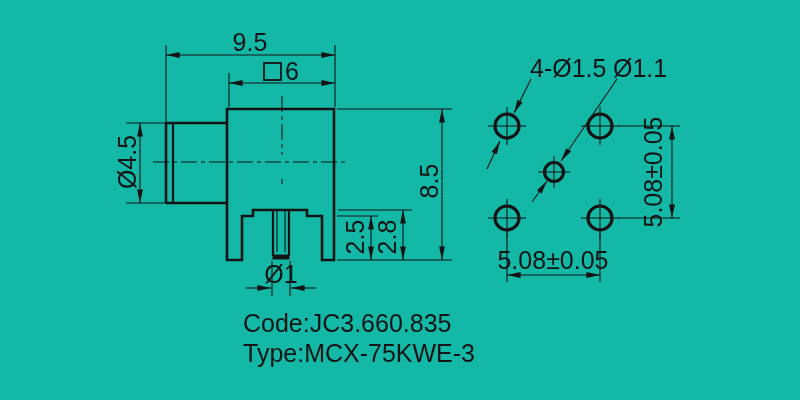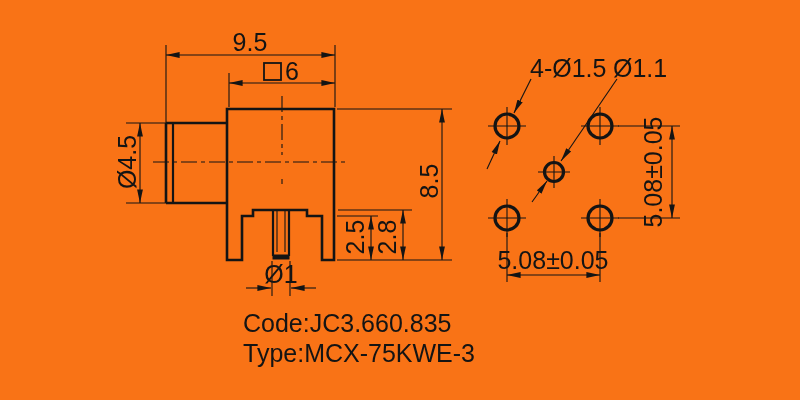--- a/index.html
+++ b/index.html
@@ -2,21 +2,21 @@
 <html><head>
 <meta charset="utf-8">
 <style>
   html,body{margin:0;padding:0;}
   body{
     width:800px;height:400px;
     background:#ffffff;
     font-family:"Liberation Sans","DejaVu Sans",sans-serif;
     overflow:hidden;
   }
-  .sheet{position:relative;width:800px;height:400px;background:#f97316;}
+  .sheet{position:relative;width:800px;height:400px;background:#14b8a6;}
   svg{display:block;}
   .outline{stroke:#141414;stroke-width:2.6;fill:none;}
   .outline-mid{stroke:#141414;stroke-width:2.2;fill:none;}
   .thin{stroke:#141414;stroke-width:1.1;fill:none;}
   .cline{stroke:#141414;stroke-width:1.1;fill:none;stroke-dasharray:16 4 4 4;}
   .hole{stroke:#141414;stroke-width:3.2;fill:none;}
   .dimtext{font-size:25px;fill:#141414;}
   .titletext{font-size:25px;fill:#141414;}
 </style>
 </head>

